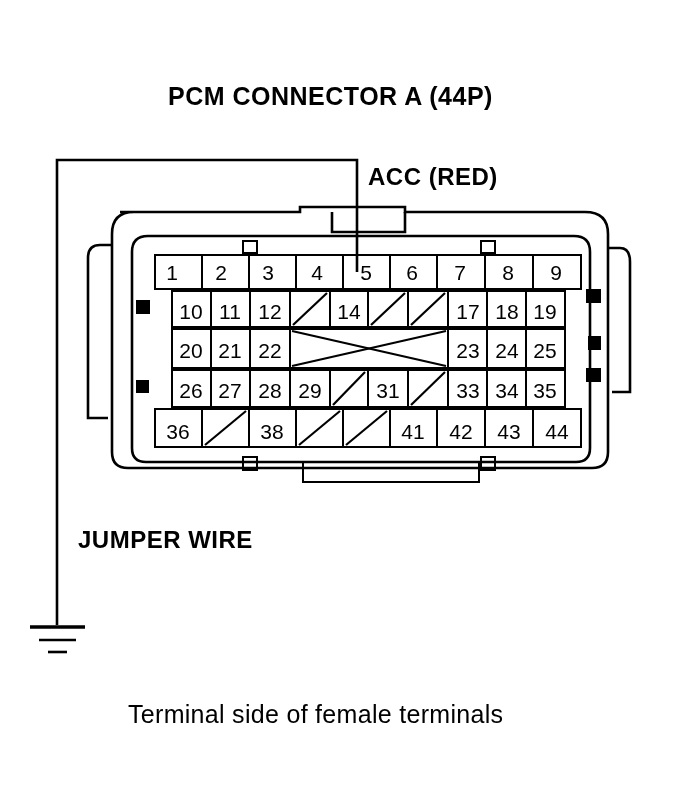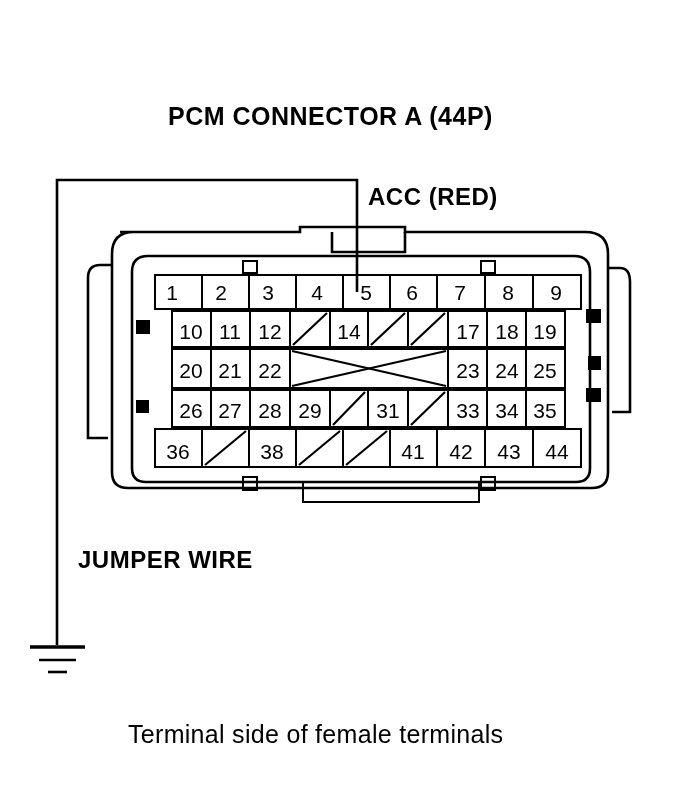--- a/index.html
+++ b/index.html
@@ -11,21 +11,20 @@
     width: 681px;
     height: 805px;
     position: relative;
     font-family: "Liberation Sans", sans-serif;
     color: #000000;
     overflow: hidden;
   }
   #diagram-root {
     position: absolute;
     inset: 0;
-    margin-top: 20px;
   }
   svg.diagram-svg {
     position: absolute;
     left: 0;
     top: 0;
     width: 681px;
     height: 805px;
     display: block;
   }
   .txt-title {

